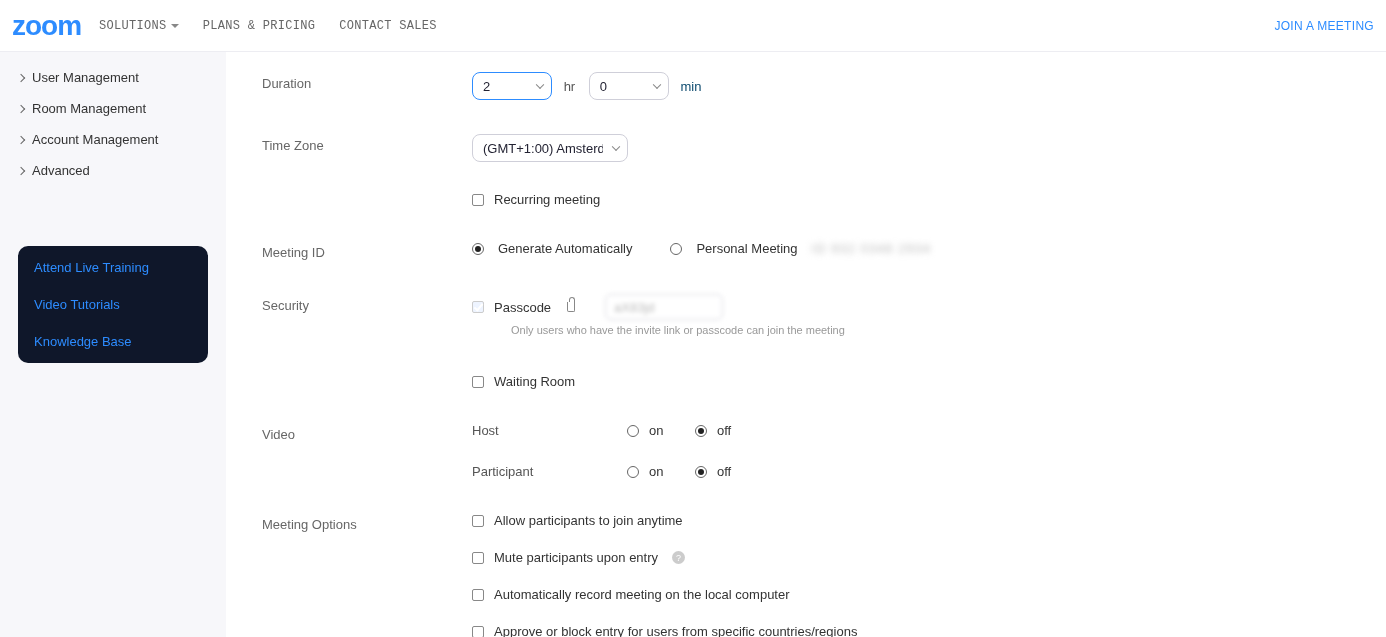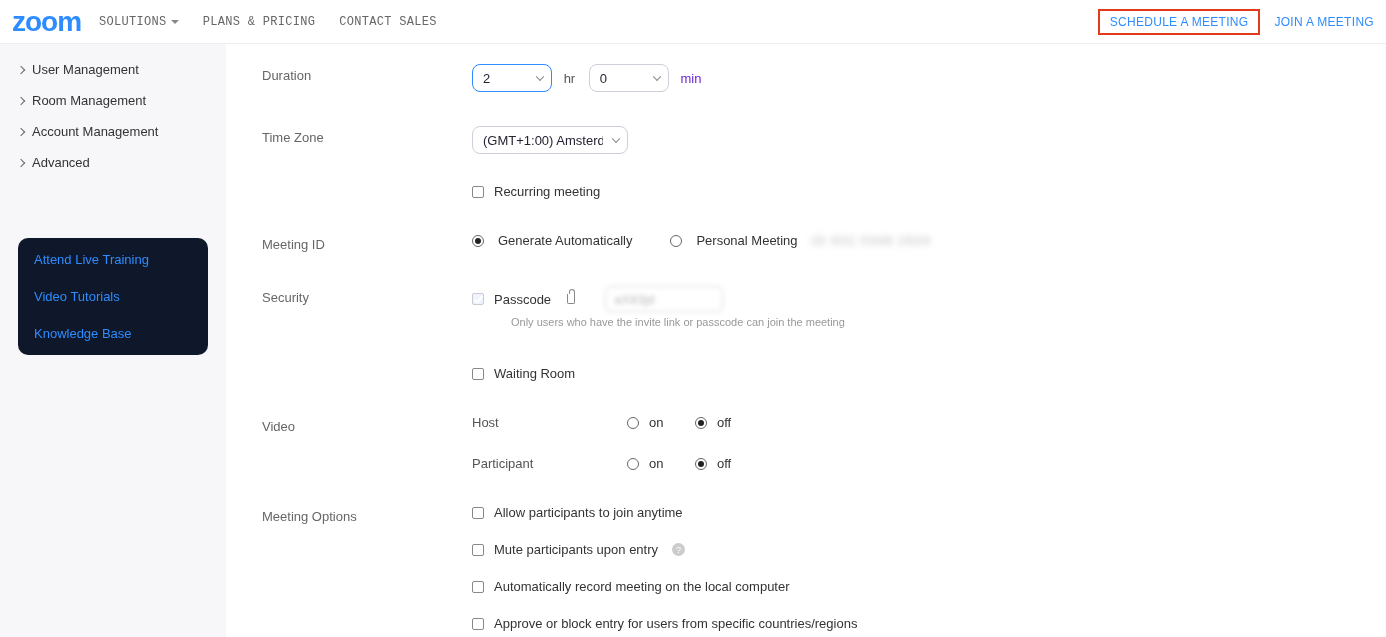--- a/index.html
+++ b/index.html
@@ -1,38 +1,38 @@
 <!DOCTYPE html>
 <html><head>
 <meta charset="utf-8">
 <style>
   * { box-sizing: border-box; margin: 0; padding: 0; }
   body { font-family: -apple-system, BlinkMacSystemFont, "Segoe UI", Helvetica, Arial, sans-serif; font-size: 13px; color: #232333; background: #fff; width: 1386px; }
-  .topnav { height: 44px; border-bottom: 1px solid #ededf2; display: flex; align-items: center; padding: 0 12px; }
+  .topnav { height: 52px; border-bottom: 1px solid #ededf2; display: flex; align-items: center; padding: 0 12px; }
   .logo { color: #2d8cff; font-weight: 700; font-size: 28px; letter-spacing: -1px; margin-right: 18px; }
   .navlinks { display: flex; gap: 24px; }
   .navlink { color: #666; font-size: 12px; letter-spacing: 0.3px; cursor: pointer; display: flex; align-items: center; gap: 4px; font-family: Liberation Mono, monospace; }
   .spacer { flex: 1; }
   .schedule-btn { border: 2px solid #e23a1a; color: #2d8cff; font-size: 12px; padding: 4px 10px; letter-spacing: 0.3px; cursor: pointer; margin-right: 14px; }
   .join-link { color: #2d8cff; font-size: 12px; letter-spacing: 0.3px; cursor: pointer; }
   .page { display: flex; }
   .sidebar { width: 226px; background: #f7f7fa; min-height: 593px; padding-top: 10px; }
   .side-item { display: flex; align-items: center; gap: 8px; padding: 8px 18px; color: #333; font-size: 13px; cursor: pointer; }
   .chev { width: 6px; height: 6px; border-right: 1.5px solid #666; border-bottom: 1.5px solid #666; transform: rotate(-45deg); }
   .side-box { background: #0f172a; border-radius: 10px; margin: 60px 18px 0 18px; padding: 14px 16px; display: flex; flex-direction: column; gap: 22px; justify-content: center; }
   .side-link { color: #2d8cff; font-size: 13px; cursor: pointer; }
   .main { flex: 1; padding: 20px 40px 30px 36px; }
   .row { display: flex; align-items: flex-start; }
   .label { width: 210px; color: #666; font-size: 13px; padding-top: 4px; }
   .field { flex: 1; }
   .select { border: 1px solid #cfcfd9; border-radius: 8px; height: 28px; padding: 0 24px 0 10px; font-size: 13px; background: #fff; position: relative; display: inline-flex; align-items: center; cursor: pointer; }
   .select.blue { border-color: #2d8cff; }
   .select .caret { position: absolute; right: 8px; top: 50%; width: 6px; height: 6px; border-right: 1px solid #888; border-bottom: 1px solid #888; transform: translateY(-70%) rotate(45deg); }
   .hr-label { margin: 0 10px 0 8px; color: #555; }
-  .min-label { margin-left: 8px; color: #6d28d9; }
+  .min-label { margin-left: 8px; color: #0c4a6e; }
   .tz-select { width: 156px; overflow: hidden; white-space: nowrap; }
   .tz-text { overflow: hidden; text-overflow: clip; max-width: 120px; display: inline-block; }
   .check-row { display: flex; align-items: center; gap: 10px; }
   .checkbox { width: 12px; height: 12px; border: 1px solid #888; border-radius: 2px; cursor: pointer; flex-shrink: 0; }
   .checkbox.checked { background: #2d8cff; border-color: #2d8cff; position: relative; }
   .checkbox.checked::after { content: ""; position: absolute; left: 3px; top: 0px; width: 3px; height: 7px; border-right: 2px solid #fff; border-bottom: 2px solid #fff; transform: rotate(40deg); }
   .checkbox.disabled { border-color: #ccc; background: #eef4ff; }
   .radio { width: 12px; height: 12px; border: 1px solid #666; border-radius: 50%; cursor: pointer; position: relative; flex-shrink: 0; }
   .radio.sel::after { content: ""; position: absolute; left: 2px; top: 2px; width: 6px; height: 6px; background: #222; border-radius: 50%; }
   .hint { color: #999; font-size: 11px; margin-top: 4px; }
@@ -54,21 +54,20 @@
   <div class="logo">zoom</div>
   <div class="navlinks">
     <div class="navlink">
       <span>SOLUTIONS</span>
       <span class="caret-sm"></span>
     </div>
     <div class="navlink">PLANS &amp; PRICING</div>
     <div class="navlink">CONTACT SALES</div>
   </div>
   <div class="spacer"></div>
-  <div class="schedule-btn">SCHEDULE A MEETING</div>
   <div class="join-link">JOIN A MEETING</div>
 </div>
 
 <div class="page">
   <div class="sidebar">
     <div class="side-item">
       <span class="chev"></span>
       <span>User Management</span>
     </div>
     <div class="side-item">

